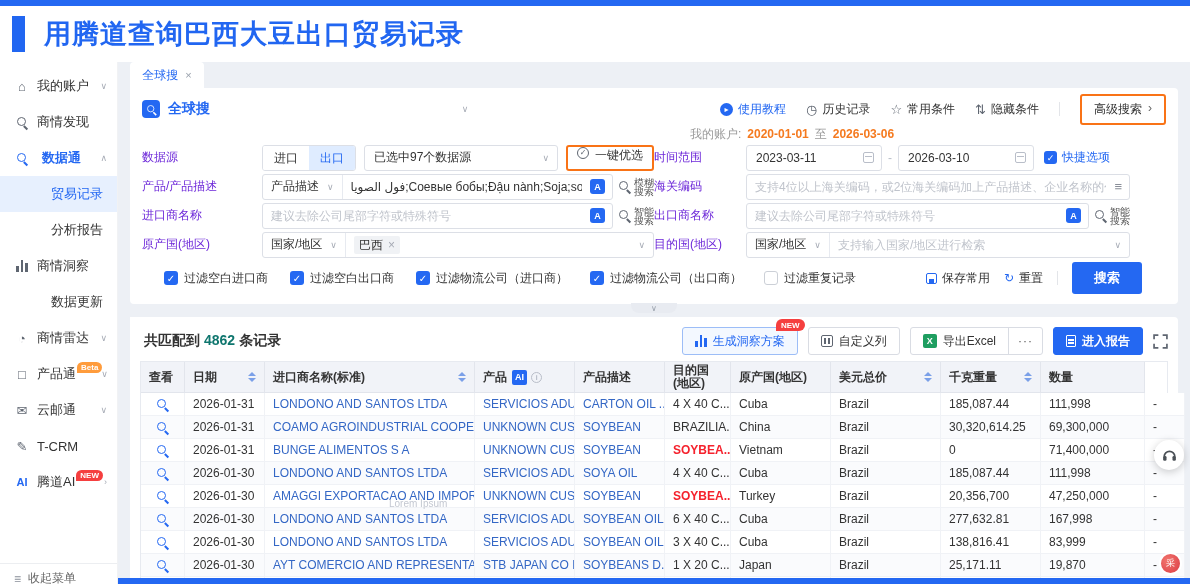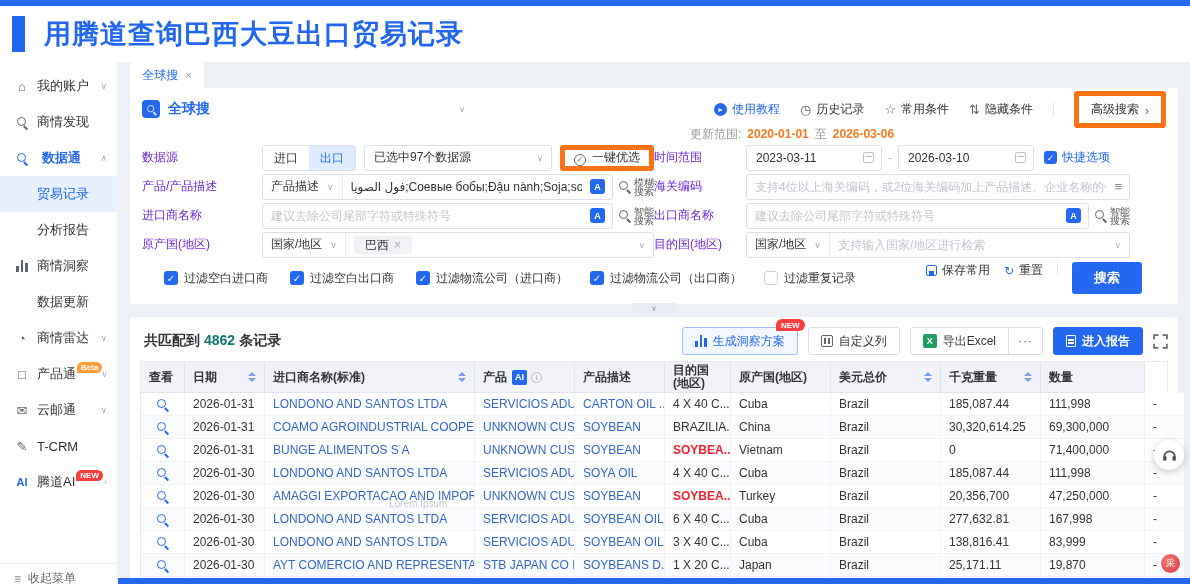--- a/index.html
+++ b/index.html
@@ -9,21 +9,21 @@
   
   .pagehead{height:56px;display:flex;align-items:center;background:#fff}
   .accent{width:13px;height:36px;background:#2166f1;margin-left:12px}
   .ptitle{margin-left:19px;font-size:27px;font-weight:bold;color:#2166f1;letter-spacing:1px}
   
   .app{display:flex;height:522px}
   .sidebar{width:118px;background:#fff;flex:none;position:relative;padding-top:6px;border-right:1px solid #f1f2f4;overflow:hidden}
   .sitem{height:36px;display:flex;align-items:center;padding:0 10px 0 14px;font-size:13px;color:#333;cursor:pointer;position:relative}
   .sitem .ic{width:16px;display:flex;justify-content:center;color:#5f6671;font-size:13px;flex:none}
   .sitem .lbl{margin-left:7px;white-space:nowrap}
-  .sitem.sub{padding-left:30px}
+  .sitem.sub{padding-left:44px}
   .sitem.sel{background:#e7f0fe}
   .sitem.sel .lbl{color:#2468f2}
   .sitem.act .lbl{color:#2468f2;font-weight:bold}
   .sitem.act .ic{color:#2468f2}
   .chev{margin-left:auto;color:#a6abb5;font-size:9px}
   .badge{font-size:8px;color:#fff;border-radius:6px 6px 6px 0;padding:1px 4px;position:relative;top:-7px;left:1px;font-weight:bold}
   .badge.beta{background:#ff9c3c}
   .badge.new{background:#f53f3f}
   .collapse-row{position:absolute;bottom:-9px;left:0;right:0;border-top:1px solid #eceef1;height:30px;display:flex;align-items:center;padding-left:14px;color:#666;gap:7px;background:#fff}
   
@@ -55,53 +55,53 @@
   .card1{padding:5px 12px 10px}
   .scope-row{height:32px;display:flex;align-items:center;gap:8px}
   .scope-ic{width:18px;height:18px;background:#2468f2;border-radius:4px;display:flex;align-items:center;justify-content:center;flex:none}
   .scope-ic .lens{color:#fff;transform:scale(.8)}
   .scope-lbl{font-size:14px;font-weight:bold;color:#2468f2}
   .toolbar{margin-left:auto;display:flex;align-items:center;gap:20px}
   .tool{display:flex;align-items:center;gap:5px;color:#333;cursor:pointer}
   .tool.blue{color:#2468f2}
   .tool .gic{color:#5f6671;font-size:13px}
   .vdiv{width:1px;height:14px;background:#e3e5e9}
-  .adv-btn{border:5px solid #f97316;border-radius:3px;background:#fff;padding:5px 12px;font-size:12px;color:#333;display:flex;gap:6px;align-items:flex-end;cursor:pointer}
+  .adv-btn{border:2px solid #f97316;border-radius:3px;background:#fff;padding:5px 12px;font-size:12px;color:#333;display:flex;gap:6px;align-items:flex-start;cursor:pointer}
   
   .upd-line{height:18px;display:flex;align-items:center;gap:6px;margin-left:calc(50% + 36px);color:#999}
   .upd-line b{color:#f57a1f}
   .form{display:flex;flex-wrap:wrap}
   .half{width:50%;display:flex;align-items:center;height:29px}
   .half.r{padding-right:36px}
   .flabel{width:112px;margin-right:8px;color:#6d28d9;flex:none;white-space:nowrap}
   .half.r .flabel{width:84px}
   .ibox{height:26px;border:1px solid #dcdfe6;border-radius:3px;display:flex;align-items:center;background:#fff;font-size:12px;min-width:0}
   .grow{flex:1}
   .seg{display:flex;border:1px solid #dcdfe6;border-radius:3px;overflow:hidden;flex:none;height:26px}
   .seg div{padding:0 11px;line-height:24px;color:#333;background:#fff;cursor:pointer}
   .seg .on{background:#dfecff;color:#2468f2}
   .pre{padding:0 8px;display:flex;gap:8px;color:#333;border-right:1px solid #e7eaf0;height:100%;align-items:center;flex:none;cursor:pointer}
   .pre .chev{margin-left:0}
   input.real{border:none;outline:none;flex:1;font-size:12px;color:#333;min-width:0;background:transparent;padding:0 8px;font-family:inherit}
   input.real::placeholder{color:#c0c4cc}
   .in-ic{margin-right:7px;flex:none}
   .aux{display:flex;align-items:center;gap:4px;margin-left:6px;flex:none;cursor:pointer}
-  .tag{background:#f0f2f5;border-radius:2px;padding:0 11px;height:18px;line-height:18px;color:#333;display:flex;gap:5px;margin-left:8px;flex:none}
+  .tag{background:#f0f2f5;border-radius:2px;padding:0 5px;height:18px;line-height:18px;color:#333;display:flex;gap:5px;margin-left:8px;flex:none}
   .tag .x{color:#a6abb5}
   .datebox{width:136px}
   .dash{color:#b9bec9;margin:0 6px}
   .quick{display:flex;align-items:center;gap:5px;color:#2468f2;margin-left:10px;cursor:pointer}
   
   .frow{display:flex;align-items:center;height:32px;margin-top:3px}
   .filters{display:flex;align-items:center;gap:22px;padding-left:22px}
   .filter{display:flex;align-items:center;gap:6px;cursor:pointer}
   .cb{width:14px;height:14px;border-radius:3px;flex:none;display:flex;align-items:center;justify-content:center;font-size:10px}
   .cb.on{background:#2468f2;color:#fff}
   .cb.off{border:1px solid #ccd0d7;background:#fff}
-  .actions{margin-left:auto;display:flex;align-items:flex-start;gap:14px;padding-right:24px}
+  .actions{margin-left:auto;display:flex;align-items:center;gap:14px;padding-right:24px}
   .act{display:flex;align-items:center;gap:5px;color:#333;cursor:pointer}
   .act .ric{color:#2468f2}
   .search-btn{background:#2468f2;color:#fff;border:none;border-radius:3px;padding:7px 22px;font-size:13px;font-weight:bold;cursor:pointer}
   .collapse-handle{position:absolute;left:50%;bottom:-9px;transform:translateX(-50%);width:46px;height:10px;background:#e8ebf1;border-radius:0 0 8px 8px;display:flex;align-items:center;justify-content:center;color:#98a0ab;font-size:8px;cursor:pointer}
   
   .card2{margin-top:13px;padding:8px 10px;height:280px}
   .res-head{display:flex;align-items:center;height:32px}
   .summary{font-size:14px;font-weight:bold;color:#333;padding-left:4px}
   .summary b{color:#0f766e;margin:0 4px}
   .res-btns{margin-left:auto;display:flex;align-items:center;gap:10px}
@@ -256,21 +256,21 @@
             </span>
             <span class="vdiv"></span>
             <span class="adv-btn">
               <span>高级搜索</span>
               <span style="color:#666">›</span>
             </span>
           </div>
         </div>
 
         <div class="upd-line">
-          <span>更新范围:</span>
+          <span>我的账户:</span>
           <b>2020-01-01</b>
           <span>至</span>
           <b>2026-03-06</b>
         </div>
 
         <div class="form">
 
           <div class="half">
             <span class="flabel">数据源</span>
             <div class="seg">

